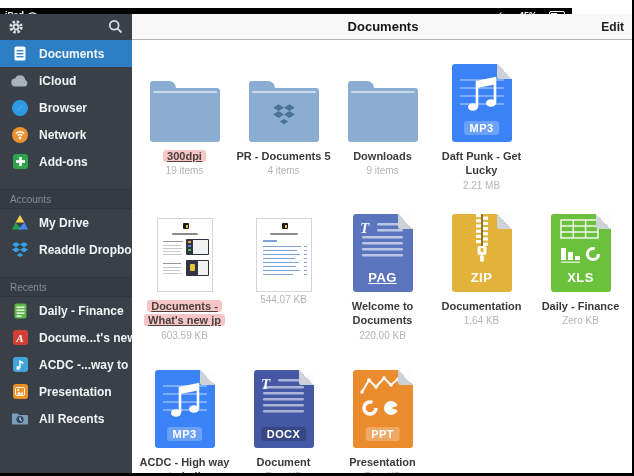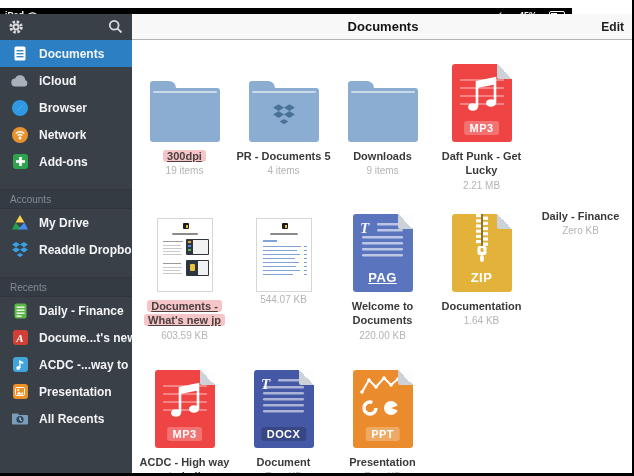--- a/index.html
+++ b/index.html
@@ -56,21 +56,21 @@
   .folder .glyph { position:absolute; inset:0; display:flex; align-items:center; justify-content:center; }
 
   
   .file { width:60px; height:78px; border-radius:3px; position:relative; }
   .file .corner { position:absolute; top:0; right:0; width:15px; height:15px;
     background:linear-gradient(225deg,#fdfdfd 0 50%,#ccd2d8 50% 100%); border-bottom-left-radius:2px; }
   .file .badge { position:absolute; bottom:7px; left:50%; transform:translateX(-50%);
     color:#fff; font-size:11px; font-weight:bold; letter-spacing:.4px; white-space:nowrap; }
   .badge.box-light { background:rgba(255,255,255,.25); padding:1px 6px; border-radius:3px; }
   .badge.box-dark  { background:rgba(0,0,0,.2);  padding:1px 6px; border-radius:3px; }
-  .f-mp3 { background:#ef4444; } .f-pag { background:#5a74bd; } .f-zip { background:#e2b23a; }
+  .f-mp3 { background:#3b82f6; } .f-pag { background:#5a74bd; } .f-zip { background:#e2b23a; }
   .f-xls { background:#6cc13c; } .f-docx { background:#4558a5; } .f-ppt { background:#ea8c2e; }
 
   
   .page { width:56px; height:74px; background:#fff; border:1px solid #d6d6d6; position:relative; }
   .page .dot { position:absolute; top:4px; left:25px; width:6px; height:6px; background:#1d1d1d; border-radius:1px; }
   .page .dot::after { content:""; position:absolute; right:1px; top:1.5px; width:2px; height:3px; background:#e8c33c; }
   .page .t { position:absolute; height:2px; background:#8a8a8a; border-radius:1px; }
   .ln { position:absolute; height:1px; background:#c9c9c9; }
   .bl { position:absolute; height:1px; background:#7ea3d4; }
   .shot { position:absolute; background:#2e3440; border-radius:1px; }
@@ -434,20 +434,42 @@
           </svg>
           <span class="corner"></span>
           <span class="badge" style="font-size:13px;">ZIP</span>
         </div>
           </div>
         <div class="name">Documentation</div>
         <div class="size">1.64 KB</div>
       </div>
 
       <div class="cell">
+        <div class="icon-area">
+            <div class="file f-xls">
+          <svg width="60" height="78" viewBox="0 0 60 78" style="position:absolute;inset:0;">
+            <g stroke="rgba(255,255,255,.9)" stroke-width="1.5" fill="none">
+              <rect x="10" y="6" width="37" height="18"></rect>
+              <line x1="10" y1="12" x2="47" y2="12"></line>
+                  <line x1="10" y1="18" x2="47" y2="18"></line>
+              <line x1="22.3" y1="6" x2="22.3" y2="24"></line>
+                  <line x1="34.6" y1="6" x2="34.6" y2="24"></line>
+            </g>
+            <g fill="#fff">
+              <rect x="10" y="34" width="5" height="12"></rect>
+              <rect x="17" y="38" width="5" height="8"></rect>
+              <rect x="24" y="42" width="5" height="4"></rect>
+              <rect x="10" y="47.5" width="19" height="1.5" opacity=".7"></rect>
+            </g>
+            <circle cx="42" cy="40" r="5.5" fill="none" stroke="#fff" stroke-width="3.2" stroke-dasharray="27 8"></circle>
+          </svg>
+          <span class="corner"></span>
+          <span class="badge" style="font-size:13px;">XLS</span>
+        </div>
+          </div>
         <div class="name">Daily - Finance</div>
         <div class="size">Zero KB</div>
       </div>
     </div>
 
     <div class="grid-row r3">
 
       <div class="cell">
         <div class="icon-area">
             <div class="file f-mp3">

